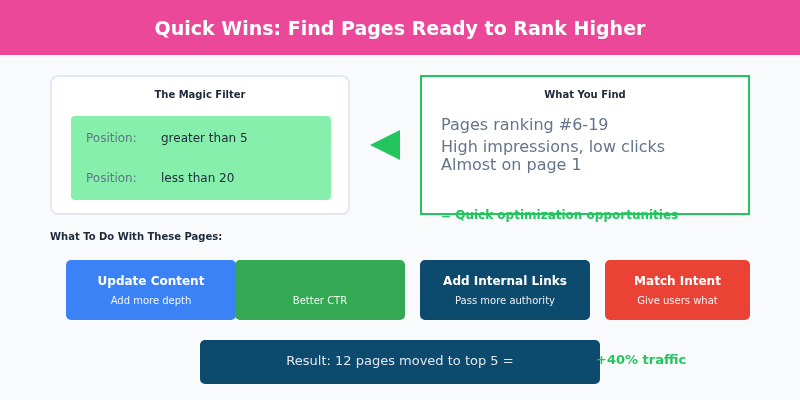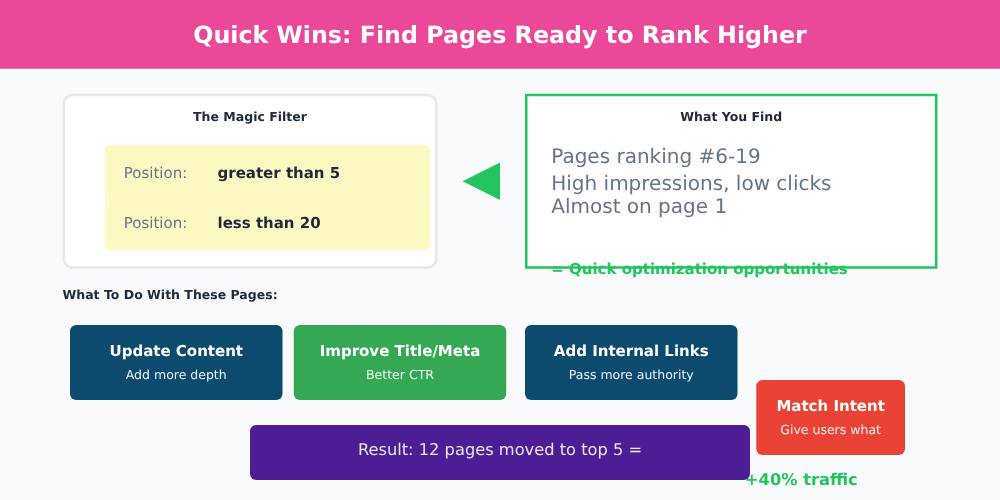--- a/index.html
+++ b/index.html
@@ -21,26 +21,26 @@
   .filter-card {
     position: absolute; left: 50px; top: 75px; width: 300px; height: 140px;
     background: #ffffff; border: 2px solid #e2e8f0; border-radius: 8px;
   }
   .card-title {
     position: absolute; left: 0; width: 100%; text-align: center;
     font-weight: bold; font-size: 10px; color: #1e293b;
   }
   .filter-card .card-title { top: 12px; }
   .filter-row {
-    position: absolute; left: 32px; width: 260px; height: 44px;
-    background: #fef9c3; border-radius: 4px;
+    position: absolute; left: 19px; width: 260px; height: 44px;
+    background: #86efac; border-radius: 4px;
     font-size: 12px; display: flex; align-items: center;
   }
   .filter-row .lbl { position: absolute; left: 15px; color: #64748b; }
-  .filter-row .val { position: absolute; left: 90px; color: #1e293b; font-weight: bold; }
+  .filter-row .val { position: absolute; left: 90px; color: #1e293b; font-weight: normal; }
   .arrow {
     position: absolute; left: 370px; top: 130px; width: 0; height: 0;
     border-top: 15px solid transparent; border-bottom: 15px solid transparent;
     border-right: 30px solid #22c55e;
   }
   .find-card {
     position: absolute; left: 420px; top: 75px; width: 330px; height: 140px;
     background: #ffffff; border: 2px solid #22c55e; border-radius: 0;
   }
   .find-card .card-title { top: 12px; }
@@ -54,28 +54,28 @@
     position: absolute; left: 50px; top: 231px; font-size: 10px; font-weight: bold; color: #1e293b;
   }
   .action {
     position: absolute; top: 260px; width: 170px; height: 60px; border-radius: 5px;
     color: #ffffff; text-align: center;
   }
   .action .a-title { position: absolute; top: 14px; width: 100%; font-size: 12px; font-weight: bold; }
   .action .a-sub { position: absolute; top: 35px; width: 100%; font-size: 10px; opacity: 0.92; }
   .result-bar {
     position: absolute; left: 200px; top: 340px; width: 400px; height: 44px;
-    background: #4c1d95; border-radius: 5px;
+    background: #0c4a6e; border-radius: 5px;
   }
   .result-text {
     position: absolute; left: 0; width: 400px; top: 13px; text-align: center;
     font-size: 13px; color: #e2e8f0;
   }
   .result-highlight {
-    position: absolute; left: 596px; top: 352px; font-size: 13px; font-weight: bold; color: #22c55e; margin-top: 25px;
+    position: absolute; left: 596px; top: 352px; font-size: 13px; font-weight: bold; color: #22c55e;
   }
 </style>
 </head>
 <body>
 
 <div class="header">
   <span class="header-title">Quick Wins: Find Pages Ready to Rank Higher</span>
 </div>
 
 <div class="filter-card">
@@ -95,33 +95,32 @@
 <div class="find-card">
   <div class="card-title">What You Find</div>
   <div class="find-item" style="top:38px;">Pages ranking #6-19</div>
   <div class="find-item" style="top:60px;text-align:center;">High impressions, low clicks</div>
   <div class="find-item" style="top:78px;">Almost on page 1</div>
   <div class="find-summary" style="top:103px;margin-top:28px;">= Quick optimization opportunities</div>
 </div>
 
 <div class="section-title">What To Do With These Pages:</div>
 
-<div class="action" style="left:56px; background:#0c4a6e;">
+<div class="action" style="left:66px; background:#3b82f6;">
   <div class="a-title">Update Content</div>
   <div class="a-sub">Add more depth</div>
 </div>
 <div class="action" style="left:235px; background:#34a853;">
-  <div class="a-title">Improve Title/Meta</div>
   <div class="a-sub">Better CTR</div>
 </div>
 <div class="action" style="left:420px; background:#0c4a6e;">
   <div class="a-title">Add Internal Links</div>
   <div class="a-sub">Pass more authority</div>
 </div>
-<div class="action" style="left:605px; width:119px; background:#ea4335;margin-top:44px;">
+<div class="action" style="left:605px; width:145px; background:#ea4335;">
   <div class="a-title">Match Intent</div>
   <div class="a-sub">Give users what</div>
 </div>
 
 <div class="result-bar">
   <div class="result-text">Result: 12 pages moved to top 5 =</div>
 </div>
 <div class="result-highlight">+40% traffic</div>
 
 </body></html>

